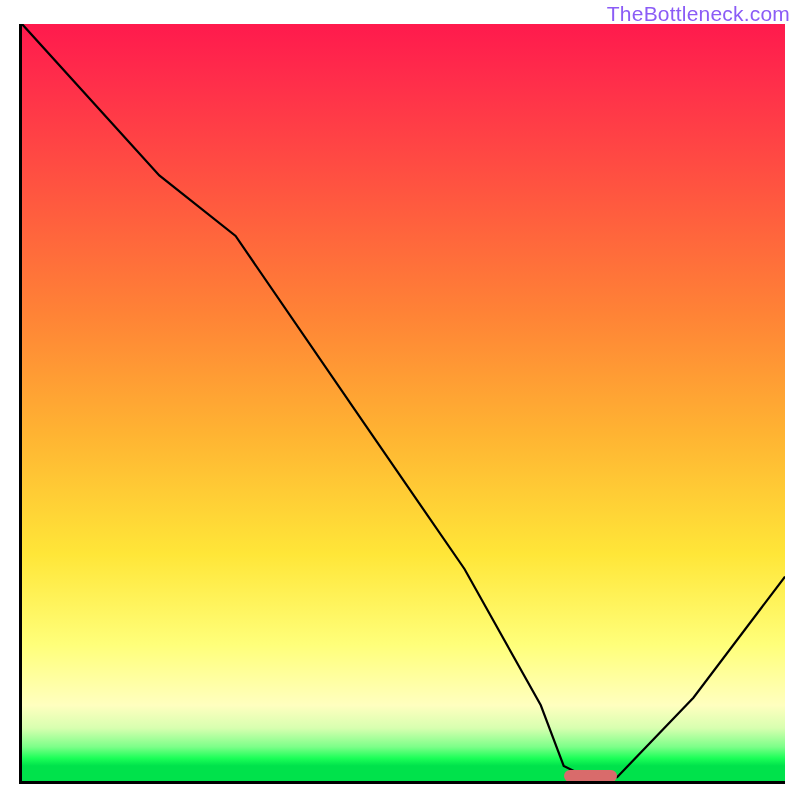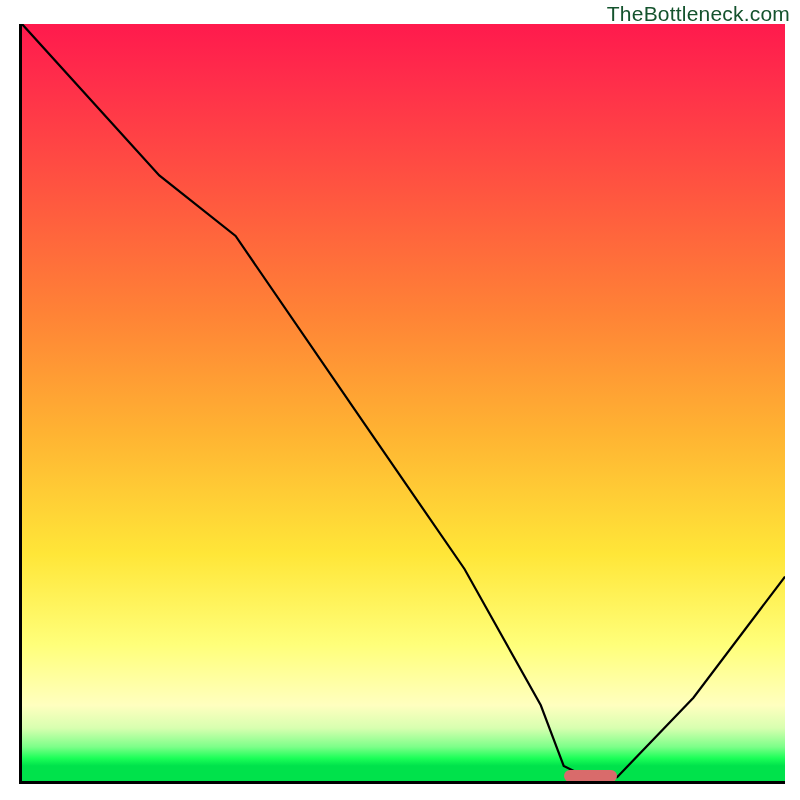--- a/index.html
+++ b/index.html
@@ -8,21 +8,21 @@
     width: 800px;
     height: 800px;
     background: #ffffff;
     font-family: Arial, Helvetica, sans-serif;
     position: relative;
   }
   .watermark {
     position: absolute;
     top: 2px;
     right: 10px;
-    color: #14532d;
+    color: #8b5cf6;
     font-size: 21px;
     font-weight: 500;
     letter-spacing: 0.2px;
   }
   .plot-area {
     position: absolute;
     left: 19px;
     top: 24px;
     width: 766px;
     height: 760px;

